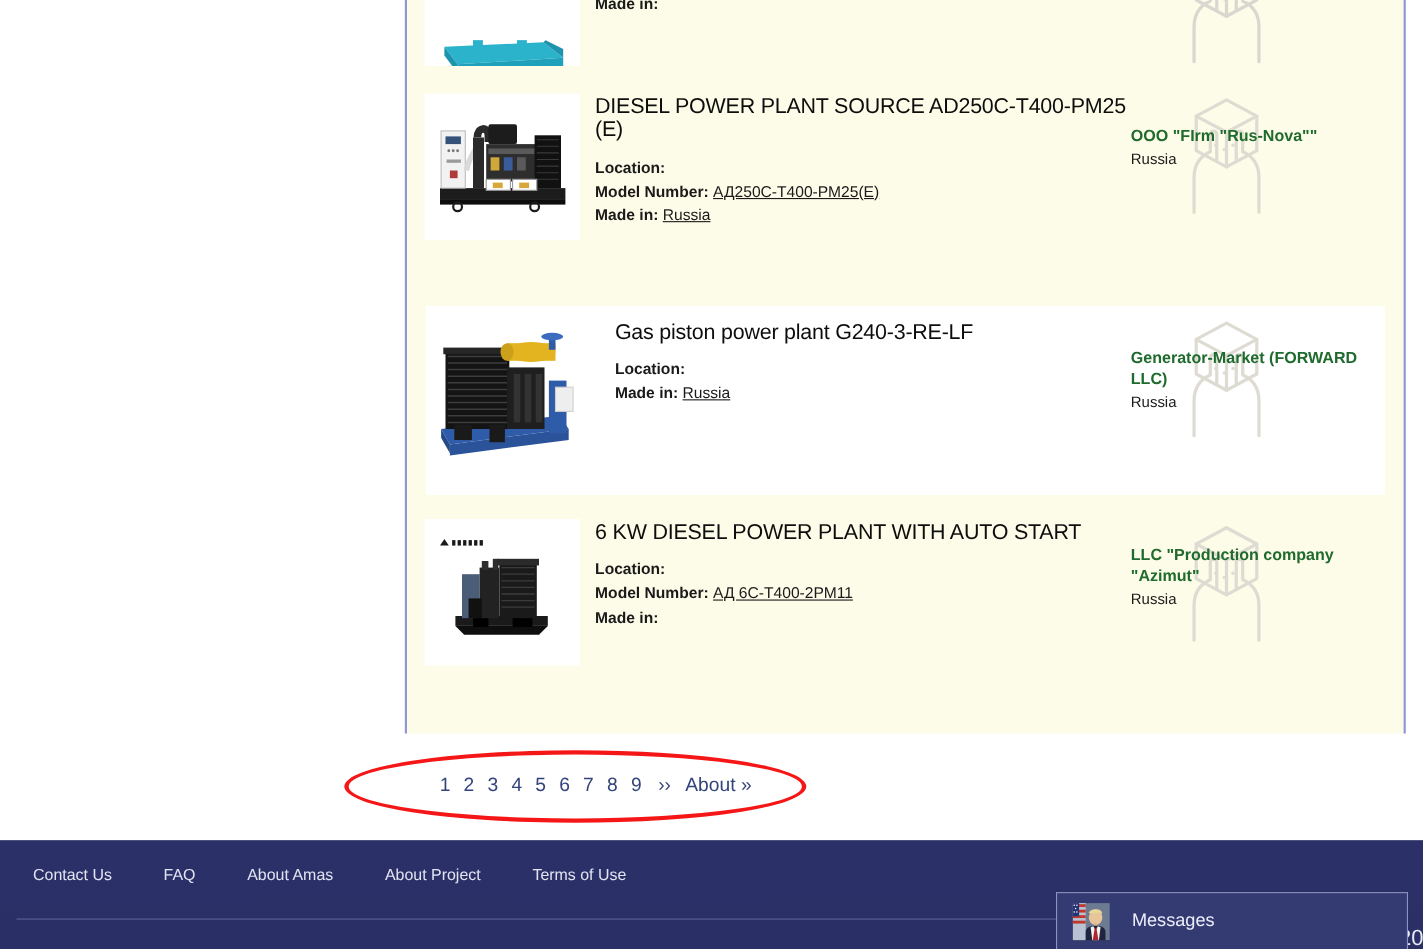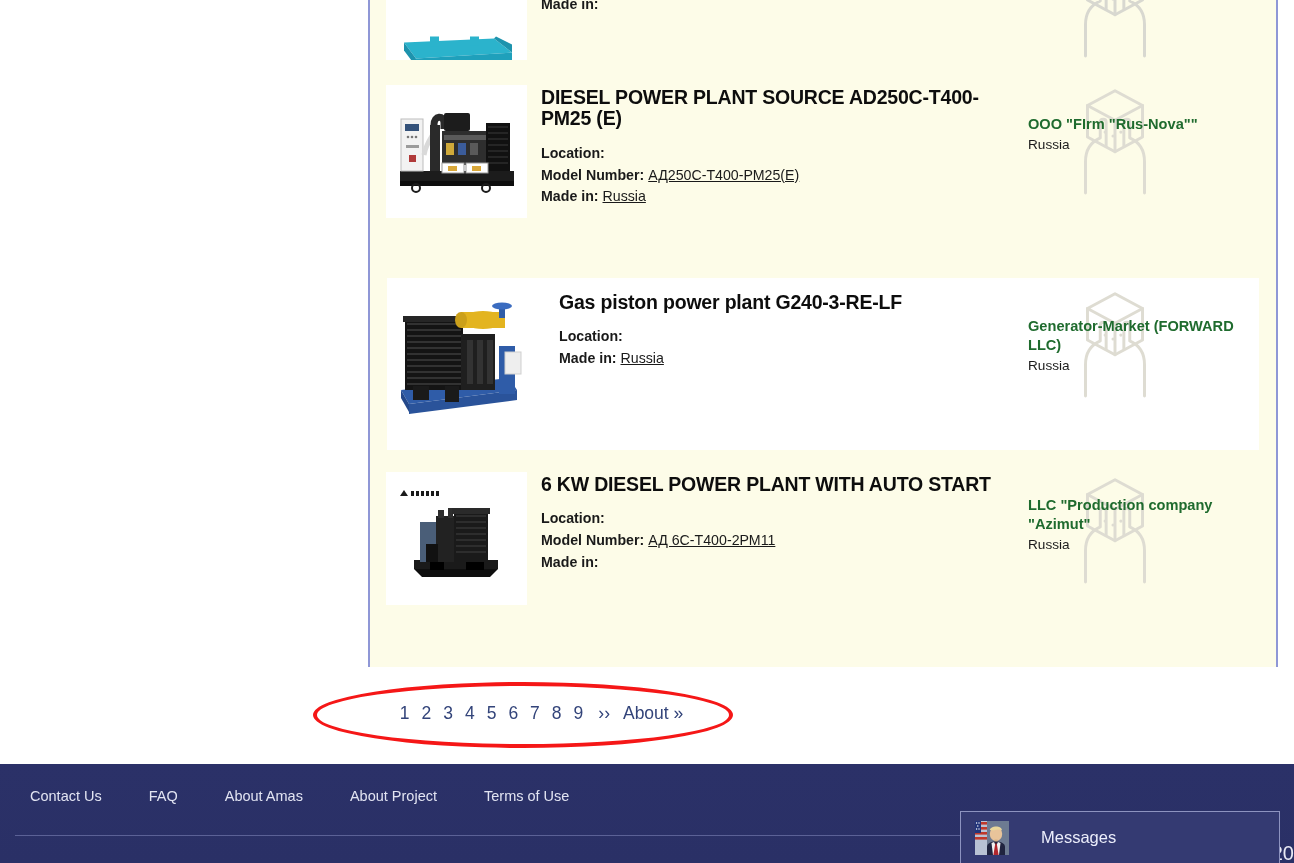--- a/index.html
+++ b/index.html
@@ -37,21 +37,21 @@
     background: #ffffff;
     overflow: hidden;
     margin-right: 14px;
   }
   .thumb-svg { display: block; width: 141px; height: 133px; }
 
   
   .info-col { flex: 1 1 auto; padding-top: 2px; min-width: 0; }
   .product-title {
     font-size: 19.5px;
-    font-weight: bold;
+    font-weight: normal;
     color: #0d0d0d;
     letter-spacing: -0.2px;
     line-height: 1.1;
     margin-bottom: 13px;
     cursor: pointer;
   }
   .spec-row {
     font-size: 14.2px;
     color: #1a1a1a;
     line-height: 21.7px;
@@ -174,21 +174,21 @@
     padding-left: 14px;
     cursor: pointer;
   }
   #messages-avatar {
     width: 34px; height: 34px;
     flex: 0 0 34px;
     overflow: hidden;
     background: #2b2f4f;
   }
   #messages-label {
-    margin-left: 32px;
+    margin-left: 20px;
     color: #eceefb;
     font-size: 16.5px;
   }
 </style>
 </head>
 <body>
 
 <div id="page">
 
   <div id="results-panel">

